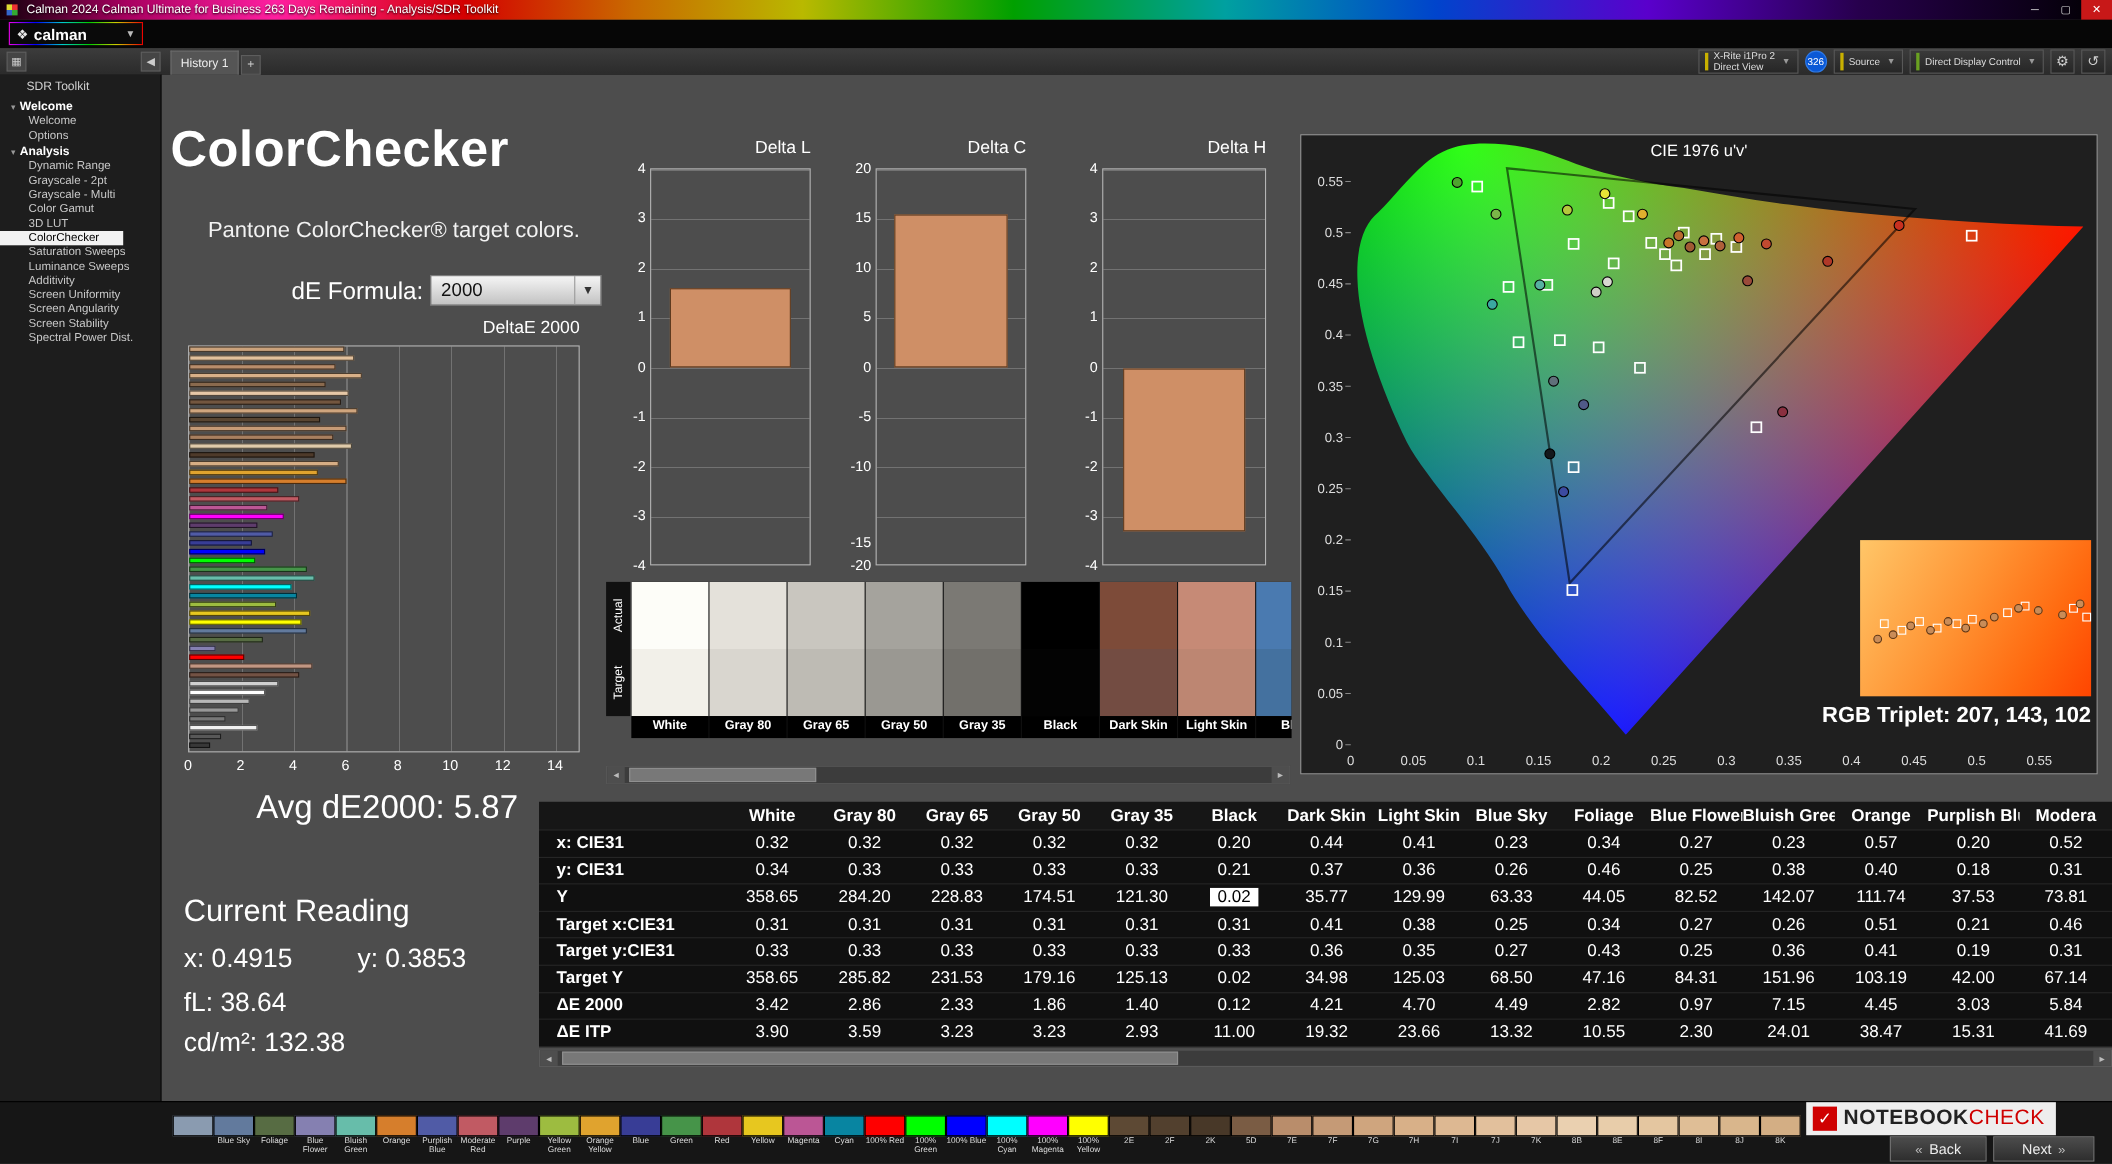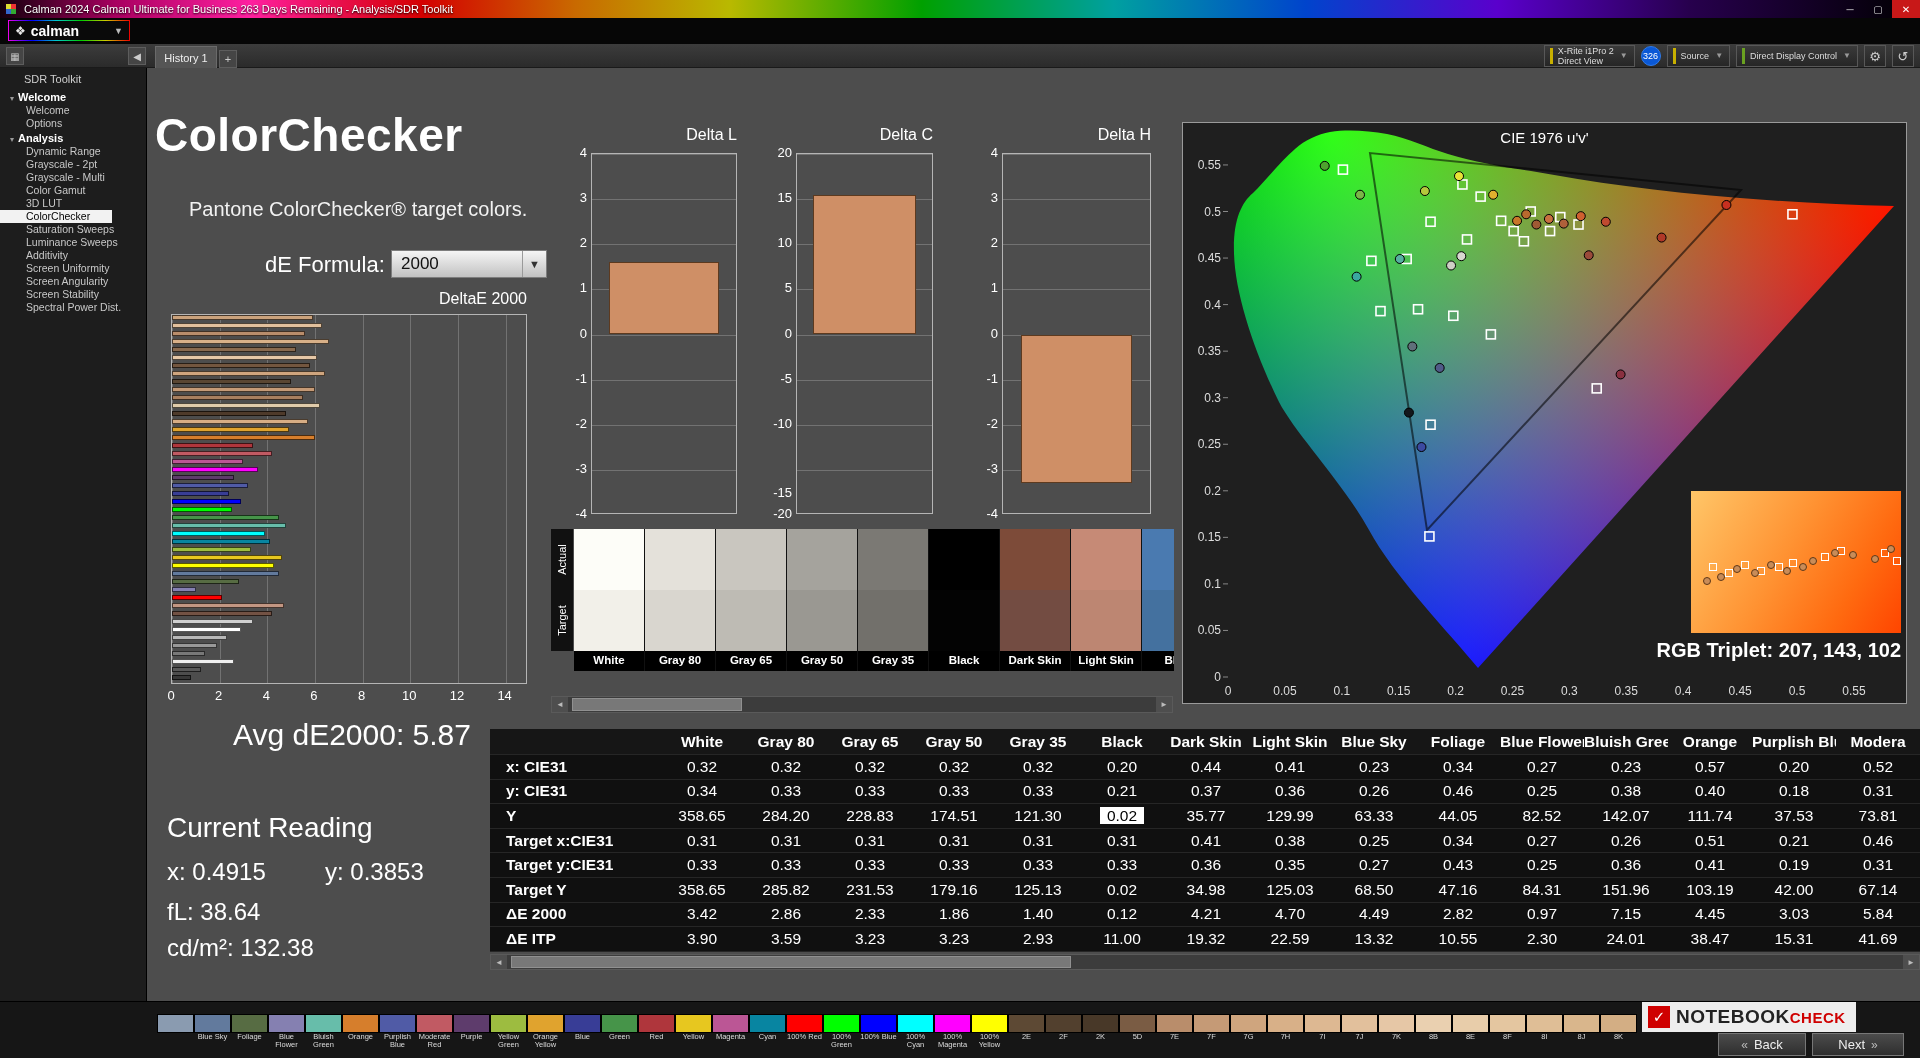--- a/index.html
+++ b/index.html
@@ -128,21 +128,21 @@
   #footer { left:0; top:1001px; width:1920px; height:57px; background:#161616; border-top:1px solid #000; }
   #fs { position:absolute; left:157px; top:12px; display:flex; }
   .fsw { width:37px; flex:0 0 37px; }
   .fsw .blk { height:19px; border:1px solid #000; }
   .fsw .lbl { height:16px; color:#ddd; font-size:7.5px; line-height:8px; text-align:center; overflow:hidden; }
   #nb-logo { position:absolute; left:1642px; top:0; height:30px; background:rgba(255,255,255,.93);
     display:flex; align-items:center; padding:0 10px 0 6px; }
   #nb-logo .vbox { width:22px; height:22px; background:#cf0000; color:#fff; font-size:15px; font-weight:bold;
     display:flex; align-items:center; justify-content:center; margin-right:6px; }
   #nb-logo .t1 { color:#222; font-size:19px; font-weight:bold; letter-spacing:.5px; }
-  #nb-logo .t2 { color:#cf0000; font-size:15px; font-weight:bold; letter-spacing:.5px; }
+  #nb-logo .t2 { color:#cf0000; font-size:19px; font-weight:normal; letter-spacing:.5px; }
   .nav-btn { position:absolute; top:31px; height:23px; background:linear-gradient(#4c4c4c,#2e2e2e);
     border:1px solid #777; color:#eee; font-size:13px; display:flex; align-items:center; justify-content:center; gap:6px; }
   .nav-btn .gl { color:#bbb; font-size:12px; }
 
   svg text { font-family:"Liberation Sans","DejaVu Sans",sans-serif; }
 </style>
 </head>
 <body>
 
 <div id="screen">
@@ -689,21 +689,21 @@
         </div>
         <div class="trow">
           <div class="tlabel">ΔE ITP</div>
           <div class="tcell">3.90</div>
           <div class="tcell">3.59</div>
           <div class="tcell">3.23</div>
           <div class="tcell">3.23</div>
           <div class="tcell">2.93</div>
           <div class="tcell">11.00</div>
           <div class="tcell">19.32</div>
-          <div class="tcell">22.59</div>
+          <div class="tcell">23.66</div>
           <div class="tcell">13.32</div>
           <div class="tcell">10.55</div>
           <div class="tcell">2.30</div>
           <div class="tcell">24.01</div>
           <div class="tcell">38.47</div>
           <div class="tcell">15.31</div>
           <div class="tcell">41.69</div>
         </div>
       </div>
     <div class="abs hscroll" style="left:343px;top:886px;width:1430px;height:16px">

